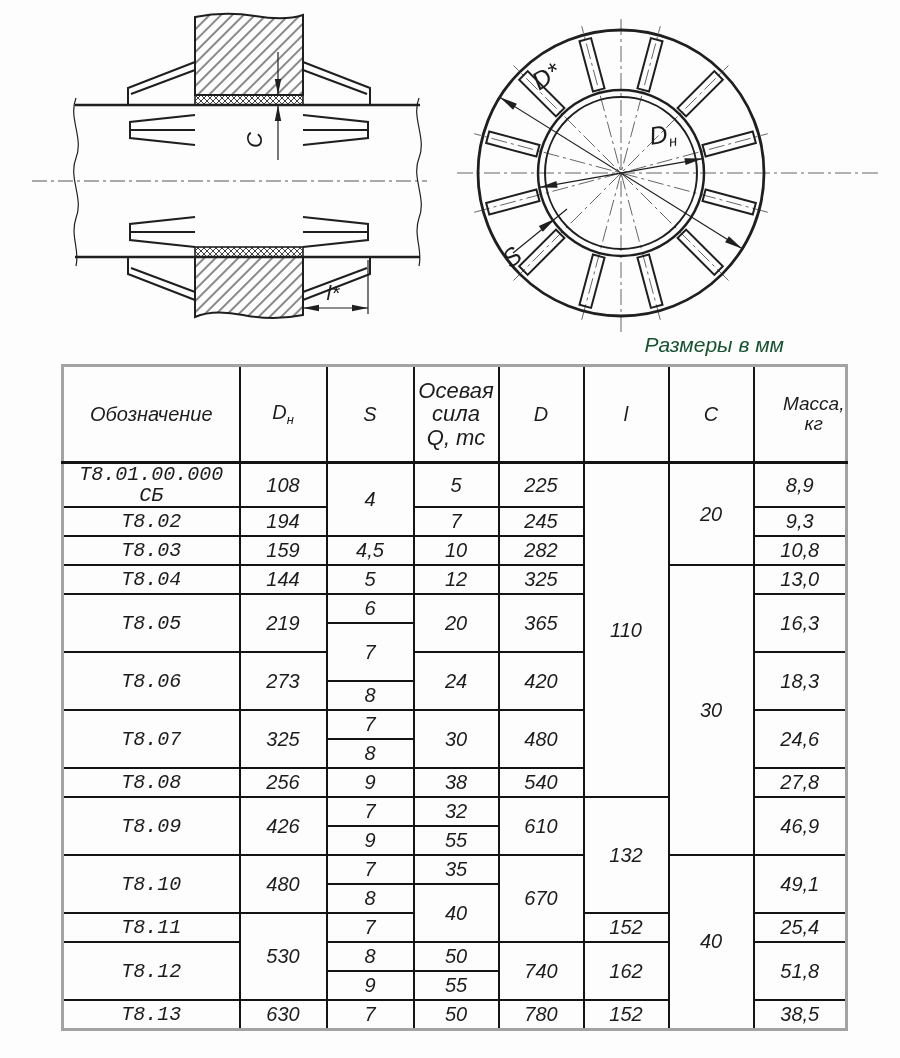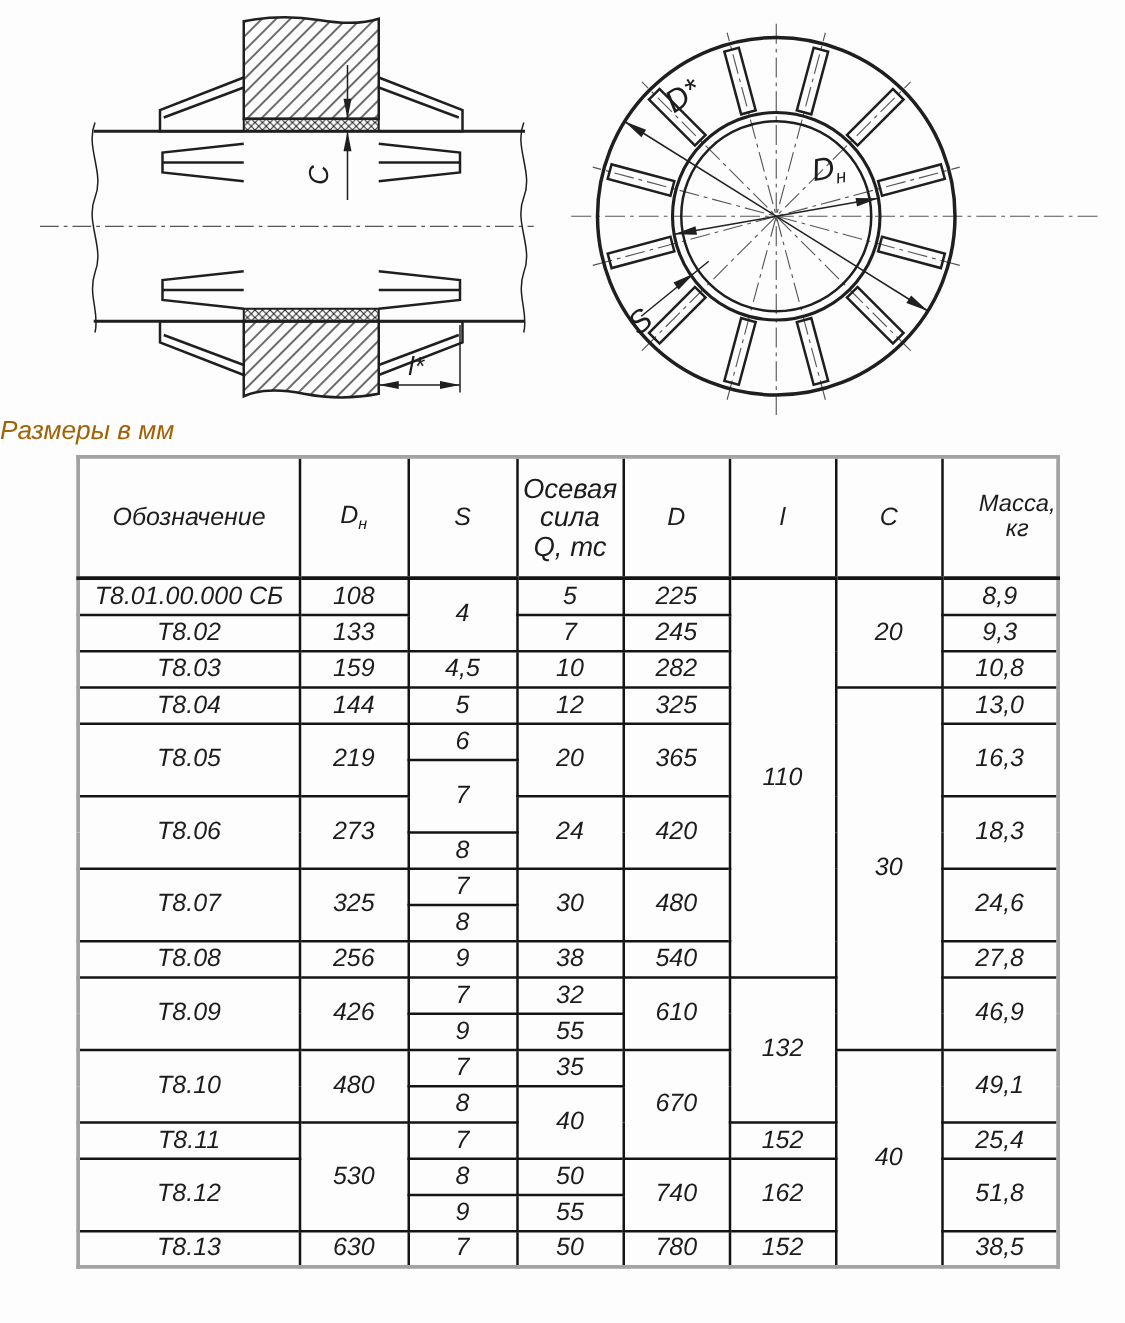--- a/index.html
+++ b/index.html
@@ -1,31 +1,31 @@
 <!DOCTYPE html>
 <html><head>
 <meta charset="utf-8">
 <style>
   html,body{margin:0;padding:0;background:#ffffff;}
   .page{position:relative;width:900px;height:1058px;background:#fdfdfd;overflow:hidden;
         font-family:"Liberation Sans",sans-serif;color:#1c1c1c;}
   svg text{font-family:"Liberation Sans",sans-serif;font-style:italic;fill:#1c1c1c;}
   .drawL{position:absolute;left:30px;top:8px;}
   .drawR{position:absolute;left:455px;top:5px;}
-  .caption{position:absolute;left:0;top:333px;width:784px;text-align:left;
-           font-style:italic;font-size:21px;color:#a16207;}
+  .caption{position:absolute;left:0;top:333px;width:784px;text-align:right;
+           font-style:italic;font-size:21px;color:#14532d;}
   table.dim{position:absolute;left:61px;top:364px;width:784px;border-collapse:collapse;
             table-layout:fixed;border:3px solid #a3a3a3;}
   table.dim th,table.dim td{border:2px solid #141414;padding:0;font-style:italic;
             font-weight:normal;text-align:center;vertical-align:middle;font-size:20px;
             line-height:1.05;overflow:hidden;}
   table.dim thead tr{height:97px;}
   table.dim thead th{border-bottom:3px solid #141414;font-size:20px;}
   table.dim tbody tr{height:29px;}
-  td.name{text-align:left;padding-left:9px;font-size:19px;}
+  td.name{text-align:left;padding-left:9px;font-size:19px;font-family:Liberation Mono, monospace;}
   .ltr{font-size:23px;}
   sub.hs{font-size:13px;font-style:italic;}
   .qh div{font-size:22px;}
   .mh div{font-size:19px;margin-left:28px;}
 </style>
 </head>
 <body>
 
 <div class="page">
 
@@ -194,21 +194,21 @@
         <td>108</td>
         <td rowspan="2">4</td>
         <td>5</td>
         <td>225</td>
         <td rowspan="11">110</td>
         <td rowspan="3">20</td>
         <td>8,9</td>
       </tr>
       <tr>
         <td class="name">Т8.02</td>
-        <td>133</td>
+        <td>194</td>
         <td>7</td>
         <td>245</td>
         <td>9,3</td>
       </tr>
       <tr>
         <td class="name">Т8.03</td>
         <td>159</td>
         <td>4,5</td>
         <td>10</td>
         <td>282</td>

